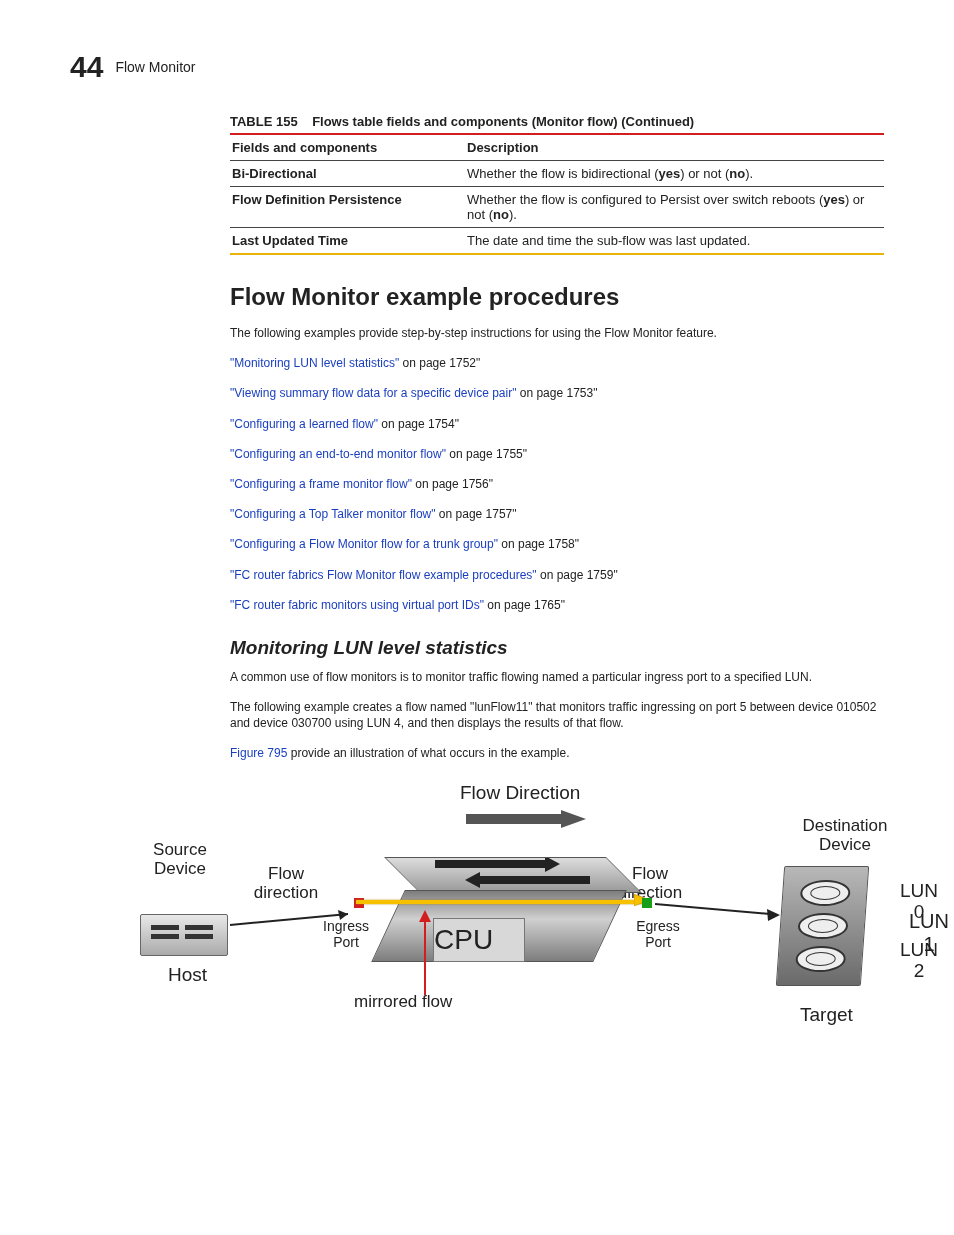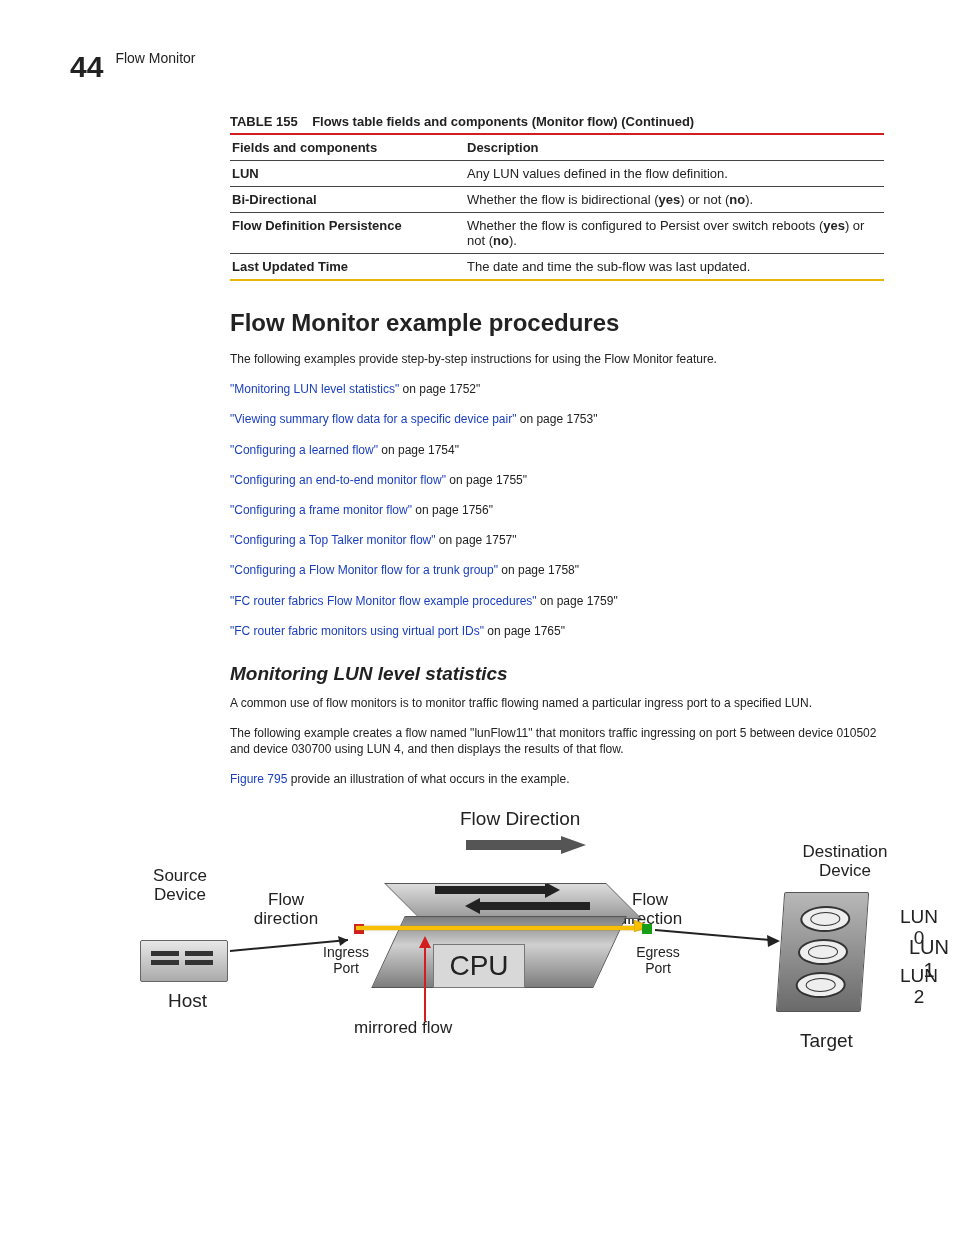--- a/index.html
+++ b/index.html
@@ -10,21 +10,21 @@
     color: #222;
     background: #fff;
     width: 954px;
   }
   .page {
     padding: 50px 70px 60px 70px;
     box-sizing: border-box;
   }
   .header {
     display: flex;
-    align-items: flex-start;
+    align-items: center;
     gap: 12px;
     margin-bottom: 30px;
   }
   .page-number {
     font-size: 30px;
     font-weight: bold;
     font-family: "Arial Narrow", Arial, sans-serif;
   }
   .table-wrap {
     margin-left: 160px;
@@ -141,21 +141,21 @@
     background: linear-gradient(180deg,#ddd 0%, #999 100%);
     border:1px solid #555;
     transform: skewX(45deg) scaleY(1);
   }
   .cpu-box {
     position: absolute;
     top: 136px; left: 293px;
     width: 90px; height: 42px;
     background: #d8d8d8;
     border:1px solid #777;
-    display:flex; align-items:center; justify-content:center;
+    display:flex; align-items:center; 
   }
   .yellow-line {
     position: absolute;
     top: 118px; left: 216px;
     width: 290px; height: 4px;
     background: #f7c100;
     box-shadow: 0 0 2px #b38600;
   }
   .arrow-svg { position:absolute; }
   .source-device {
@@ -209,24 +209,20 @@
   <div class="table-wrap">
     <div class="table-caption">
       <b>TABLE 155</b>&nbsp;&nbsp;&nbsp;
       <span style="font-family:'Arial Narrow',Arial;font-weight:bold;">Flows table fields and components (Monitor flow) (Continued)</span>
     </div>
     <table class="data">
       <tbody>
           <tr class="red-top">
         <th>Fields and components</th>
         <th>Description</th>
-      </tr>
-      <tr>
-        <td class="field-name">LUN</td>
-        <td>Any LUN values defined in the flow definition.</td>
       </tr>
       <tr>
         <td class="field-name">Bi-Directional</td>
         <td>
           <span>Whether the flow is bidirectional (</span><b>yes</b><span>) or not (</span><b>no</b><span>).</span>
         </td>
       </tr>
       <tr>
         <td class="field-name">Flow Definition Persistence</td>
         <td>

